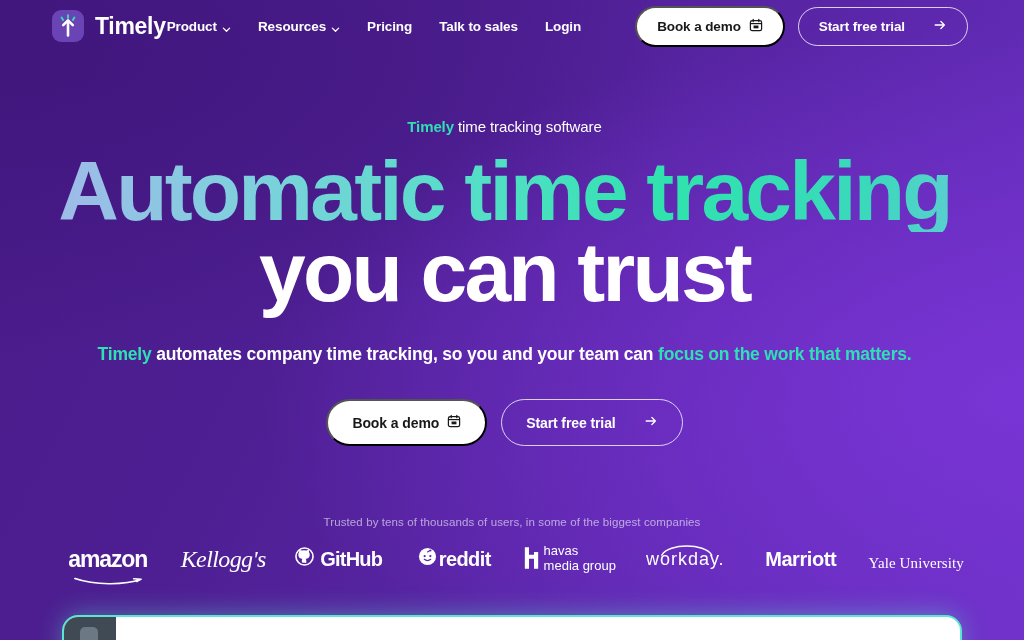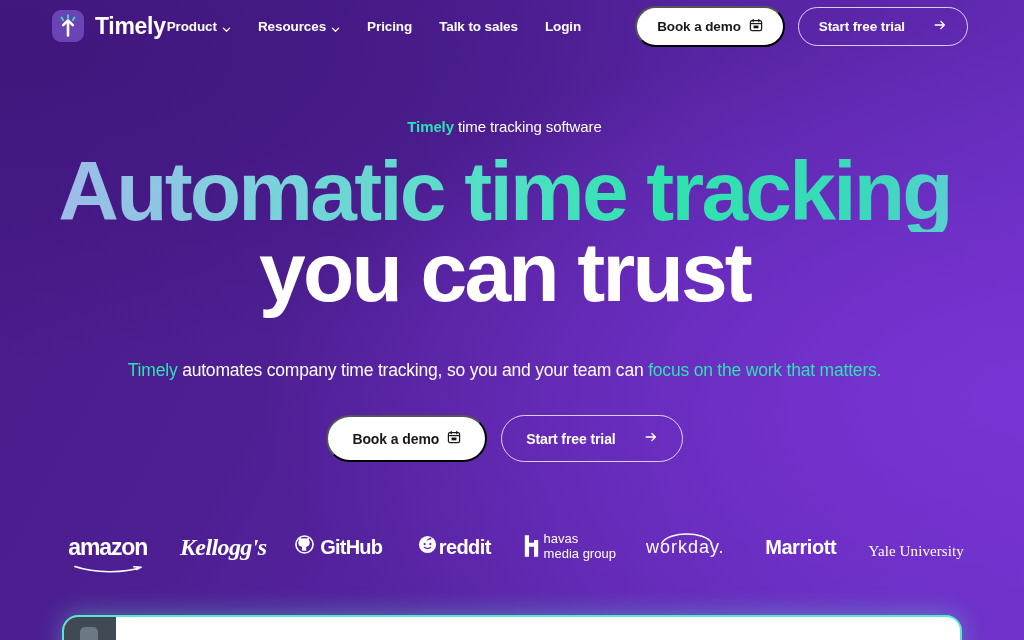--- a/index.html
+++ b/index.html
@@ -66,22 +66,22 @@
     font-size:84px; line-height:0.97; font-weight:bold;
     letter-spacing:-2.8px;
   }
   .l1 {
     display:block;
     background:linear-gradient(92deg,#a9b4ec 0%,#7fd0dd 24%,#53dfc6 48%,#2fe3ad 66%,#3ad9bb 86%,#6fc9dd 100%);
     -webkit-background-clip:text; background-clip:text; color:transparent;
   }
   .l2 { display:block; color:#fff; }
   .sub {
-    margin-top:44px;
-    font-size:17.5px; line-height:1.45; font-weight:normal; color:#fff;
+    margin-top:28px;
+    font-size:17.5px; line-height:1.45; font-weight:bold; color:#fff;
     letter-spacing:-0.2px;
   }
   .sub .hl { color:#2fe0b4; }
   .hero-cta {
     margin-top:32px; display:flex; justify-content:center; gap:14px;
   }
   .btn-lg { padding:13px 24px; font-size:14px; }
 
   
   .trust { position:absolute; top:516px; left:0; right:0; text-align:center; }
@@ -89,21 +89,21 @@
     font-size:11.5px; color:rgba(255,255,255,0.58); letter-spacing:0.1px;
   }
   .logos {
     margin-top:14px; display:flex; align-items:center; justify-content:center;
     gap:0; padding:0 50px; color:#fff;
   }
   .logo { flex:1; display:flex; align-items:center; justify-content:center; height:34px; }
   .lg-amazon { font-size:23px; font-weight:bold; letter-spacing:-1.1px; position:relative; }
   .lg-amazon .swoosh { position:absolute; left:6px; right:2px; bottom:-1px; height:9px; }
   .lg-kellogg {
-    font-family:"Liberation Serif", serif; font-style:italic; font-weight:bold;
+    font-family:"Liberation Serif", serif; font-style:italic; font-weight:normal;
     font-size:24px; letter-spacing:-0.6px;
   }
   .lg-pepsi { display:flex; align-items:center; gap:7px; font-size:15px; font-weight:bold; letter-spacing:0.4px; }
   .lg-github { display:flex; align-items:center; gap:6px; font-size:20px; font-weight:bold; letter-spacing:-0.8px; }
   .lg-reddit { display:flex; align-items:center; gap:2px; font-size:20px; font-weight:bold; letter-spacing:-0.6px; }
   .lg-havas { display:flex; align-items:flex-end; gap:5px; }
   .lg-havas .h-txt { font-size:13px; line-height:1.15; text-align:left; font-weight:500; }
   .lg-workday { position:relative; font-size:18px; letter-spacing:1px; font-weight:500; }
   .lg-workday .arc { position:absolute; left:18%; right:14%; top:-9px; height:13px; }
   .lg-marriott { font-size:20px; font-weight:bold; letter-spacing:-0.4px; }
@@ -226,20 +226,21 @@
         <span>
           <svg viewBox="0 0 16 16" width="14" height="14">
               <path d="M2.5 8 H13 M9 4 L13 8 L9 12" stroke="#fff" stroke-width="1.5" fill="none" stroke-linecap="round" stroke-linejoin="round"></path>
             </svg>
         </span>
       </button>
     </div>
   </div>
 
   <div class="trust">
+    <div class="trust-label">Trusted by tens of thousands of users, in some of the biggest companies</div>
 
     <div class="logos">
 
       <div class="logo">
         <span class="lg-amazon">
           <span>amazon</span>
           <span class="swoosh">
             <svg viewBox="0 0 70 12" width="100%" height="9" preserveAspectRatio="none">
               <path d="M1 2 C20 11, 50 11, 66 3 L62 6 M66 3 L59 2.2" stroke="#fff" stroke-width="2" fill="none" stroke-linecap="round"></path>
             </svg>

